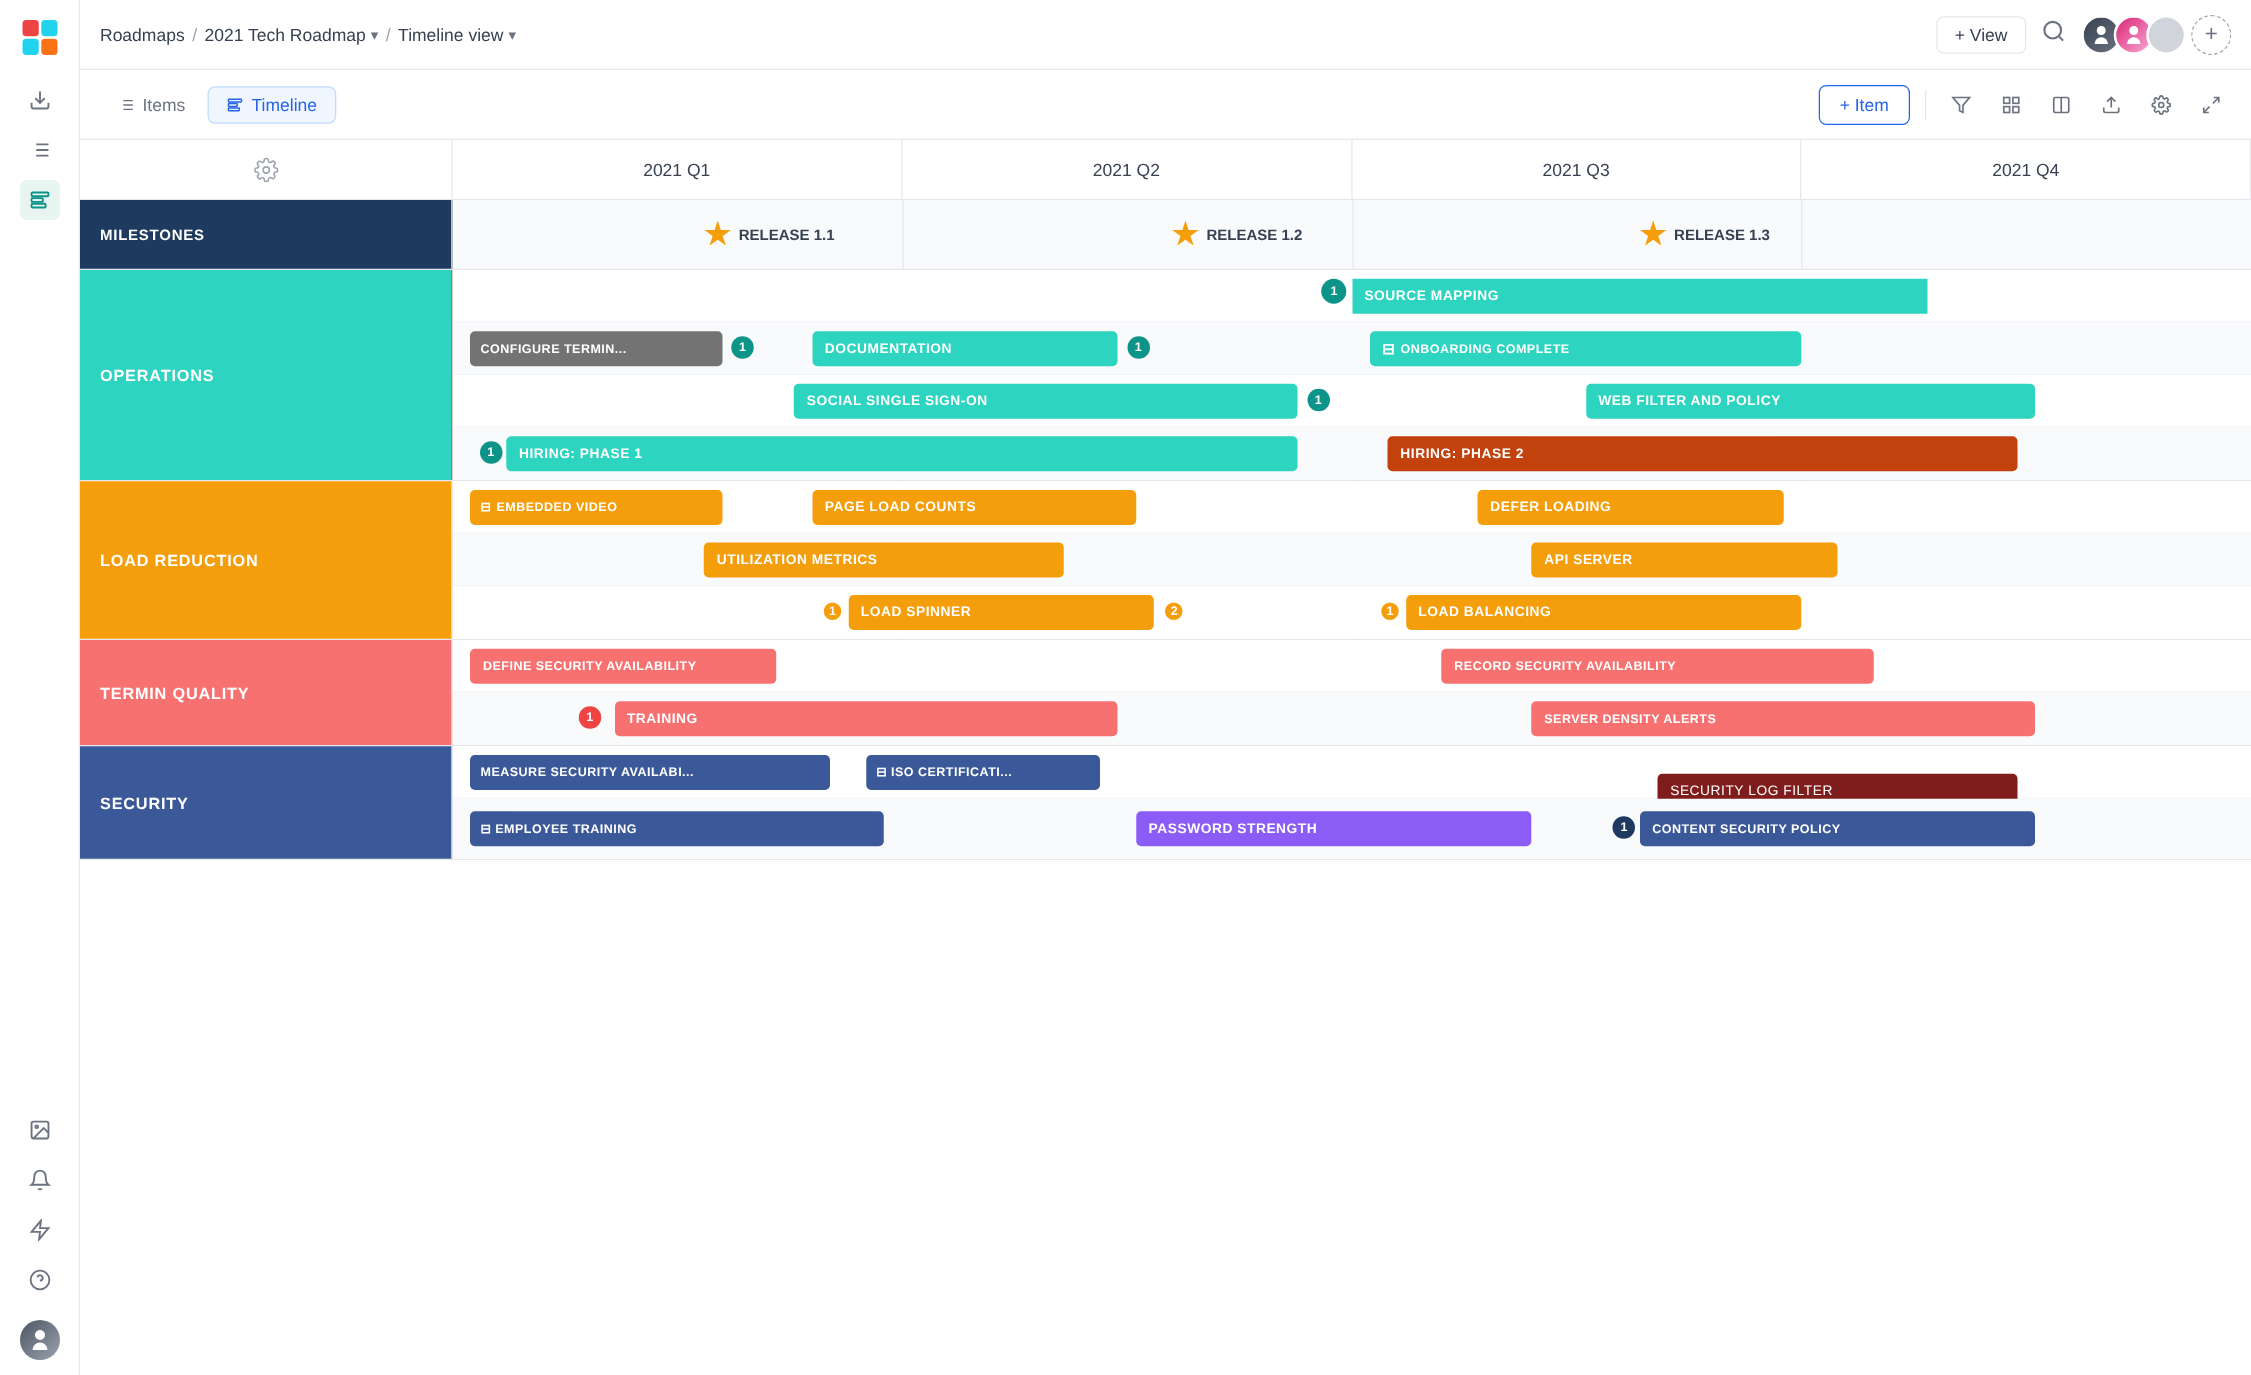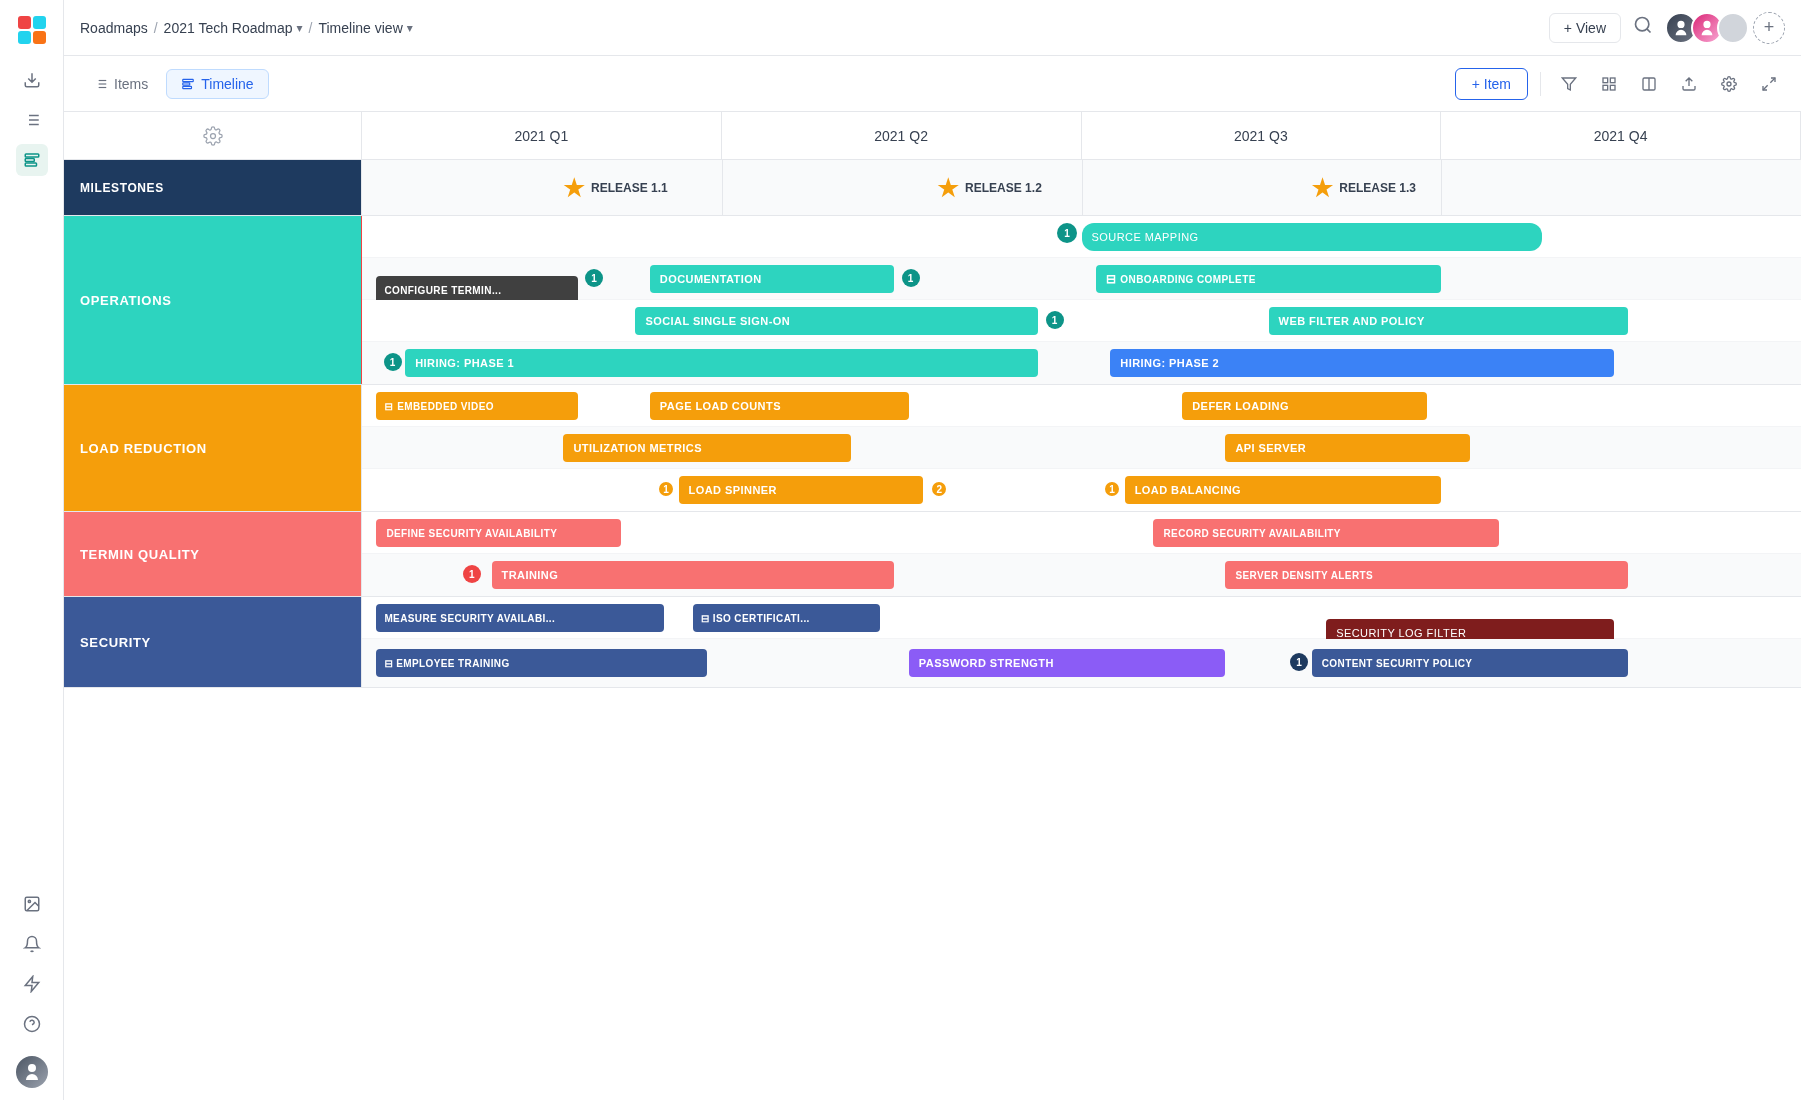--- a/index.html
+++ b/index.html
@@ -289,45 +289,45 @@
 
         <div style="display:flex; border-bottom:1px solid #e5e7eb;">
           <div style="width:298px;flex-shrink:0;background:#2dd4bf;display:flex;align-items:center;padding:0 16px;font-weight:700;font-size:13px;letter-spacing:0.05em;color:white;border-right:1px solid #ef4444;">OPERATIONS</div>
           <div style="flex:1;position:relative;">
 
             <div class="grid-line" style="left:25%;top:0;bottom:0;"></div>
             <div class="grid-line" style="left:50%;top:0;bottom:0;"></div>
             <div class="grid-line" style="left:75%;top:0;bottom:0;"></div>
 
             <div style="height:42px;position:relative;border-bottom:1px solid #f3f4f6;background:#fff;">
-              <div style="position:absolute;top:7px;left:50%;width:32%;height:28px;background:#2dd4bf;border-radius:12px;display:flex;align-items:center;padding:0 10px;font-size:11px;font-weight:400;color:white;letter-spacing:0.04em;cursor:pointer;">SOURCE MAPPING</div>
+              <div style="position:absolute;top:7px;left:50%;width:32%;height:28px;background:#2dd4bf;border-radius:0;display:flex;align-items:center;padding:0 10px;font-size:11px;font-weight:700;color:white;letter-spacing:0.04em;cursor:pointer;">SOURCE MAPPING</div>
               <div style="position:absolute;top:7px;left:49%;transform:translateX(-50%);width:20px;height:20px;background:#0d9488;border-radius:50%;display:flex;align-items:center;justify-content:center;font-size:10px;color:white;font-weight:700;z-index:10;">1</div>
             </div>
 
             <div style="height:42px;position:relative;border-bottom:1px solid #f3f4f6;background:#f9fafb;">
-              <div style="position:absolute;top:18px;left:1%;width:14%;height:28px;background:#404040;border-radius:4px;display:flex;align-items:center;padding:0 8px;font-size:10px;font-weight:700;color:white;letter-spacing:0.04em;cursor:pointer;overflow:hidden;">CONFIGURE TERMIN...</div>
+              <div style="position:absolute;top:7px;left:1%;width:14%;height:28px;background:#737373;border-radius:4px;display:flex;align-items:center;padding:0 8px;font-size:10px;font-weight:700;color:white;letter-spacing:0.04em;cursor:pointer;overflow:hidden;">CONFIGURE TERMIN...</div>
               <div style="position:absolute;top:11px;left:15.5%;width:18px;height:18px;background:#0d9488;border-radius:50%;display:flex;align-items:center;justify-content:center;font-size:10px;color:white;font-weight:700;z-index:10;">1</div>
               <div style="position:absolute;top:7px;left:20%;width:17%;height:28px;background:#2dd4bf;border-radius:4px;display:flex;align-items:center;padding:0 10px;font-size:11px;font-weight:700;color:white;letter-spacing:0.04em;cursor:pointer;">DOCUMENTATION</div>
               <div style="position:absolute;top:11px;left:37.5%;width:18px;height:18px;background:#0d9488;border-radius:50%;display:flex;align-items:center;justify-content:center;font-size:10px;color:white;font-weight:700;z-index:10;">1</div>
               <div style="position:absolute;top:7px;left:51%;width:24%;height:28px;background:#2dd4bf;border-radius:4px;display:flex;align-items:center;padding:0 10px;font-size:10px;font-weight:700;color:white;letter-spacing:0.04em;cursor:pointer;gap:4px;">
                 <span style="font-size:12px;">⊟</span>
                 ONBOARDING COMPLETE
               </div>
             </div>
 
             <div style="height:42px;position:relative;border-bottom:1px solid #f3f4f6;background:#fff;">
               <div style="position:absolute;top:7px;left:19%;width:28%;height:28px;background:#2dd4bf;border-radius:4px;display:flex;align-items:center;padding:0 10px;font-size:11px;font-weight:700;color:white;letter-spacing:0.04em;cursor:pointer;">SOCIAL SINGLE SIGN-ON</div>
               <div style="position:absolute;top:11px;left:47.5%;width:18px;height:18px;background:#0d9488;border-radius:50%;display:flex;align-items:center;justify-content:center;font-size:10px;color:white;font-weight:700;z-index:10;">1</div>
               <div style="position:absolute;top:7px;left:63%;width:25%;height:28px;background:#2dd4bf;border-radius:4px;display:flex;align-items:center;padding:0 10px;font-size:11px;font-weight:700;color:white;letter-spacing:0.04em;cursor:pointer;">WEB FILTER AND POLICY</div>
             </div>
 
             <div style="height:42px;position:relative;background:#f9fafb;">
               <div style="position:absolute;top:11px;left:1.5%;width:18px;height:18px;background:#0d9488;border-radius:50%;display:flex;align-items:center;justify-content:center;font-size:10px;color:white;font-weight:700;z-index:10;">1</div>
               <div style="position:absolute;top:7px;left:3%;width:44%;height:28px;background:#2dd4bf;border-radius:4px;display:flex;align-items:center;padding:0 10px;font-size:11px;font-weight:700;color:white;letter-spacing:0.04em;cursor:pointer;">HIRING: PHASE 1</div>
-              <div style="position:absolute;top:7px;left:52%;width:35%;height:28px;background:#3b82f6;border-radius:4px;display:flex;align-items:center;padding:0 10px;font-size:11px;font-weight:700;color:white;letter-spacing:0.04em;cursor:pointer;">HIRING: PHASE 2</div>
+              <div style="position:absolute;top:7px;left:52%;width:35%;height:28px;background:#c2410c;border-radius:4px;display:flex;align-items:center;padding:0 10px;font-size:11px;font-weight:700;color:white;letter-spacing:0.04em;cursor:pointer;">HIRING: PHASE 2</div>
             </div>
           </div>
         </div>
 
         <div style="display:flex; border-bottom:1px solid #e5e7eb;">
           <div style="width:298px;flex-shrink:0;background:#f59e0b;display:flex;align-items:center;padding:0 16px;font-weight:700;font-size:13px;letter-spacing:0.05em;color:white;border-right:1px solid #e5e7eb;">LOAD REDUCTION</div>
           <div style="flex:1;position:relative;">
             <div class="grid-line" style="left:25%;top:0;bottom:0;"></div>
             <div class="grid-line" style="left:50%;top:0;bottom:0;"></div>
             <div class="grid-line" style="left:75%;top:0;bottom:0;"></div>

